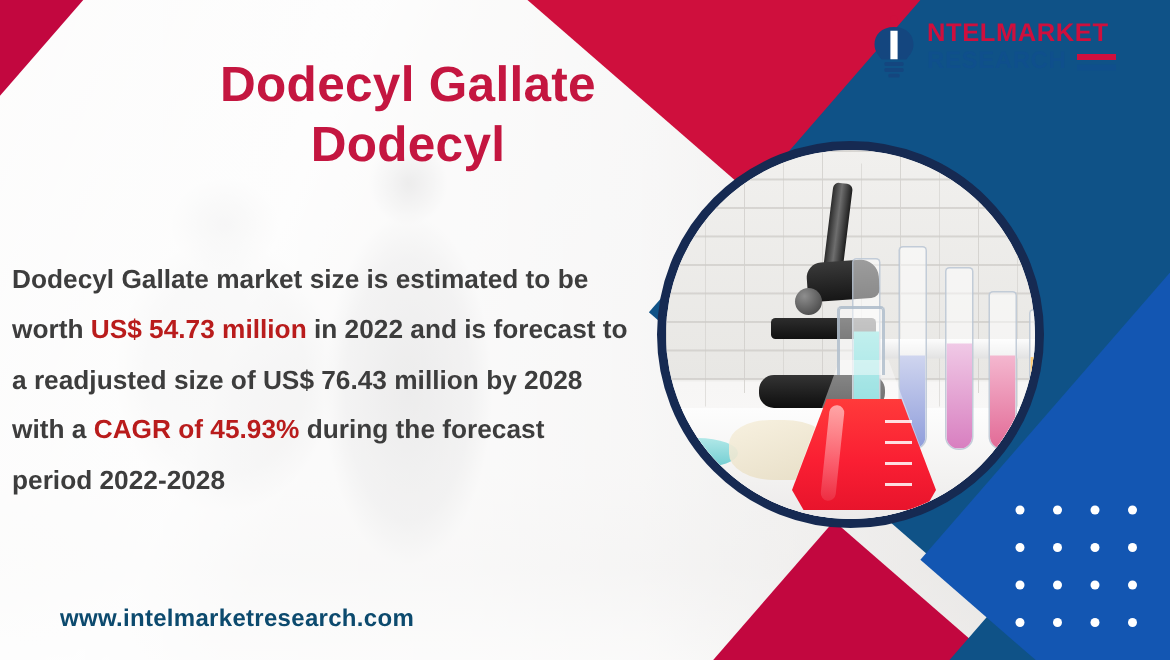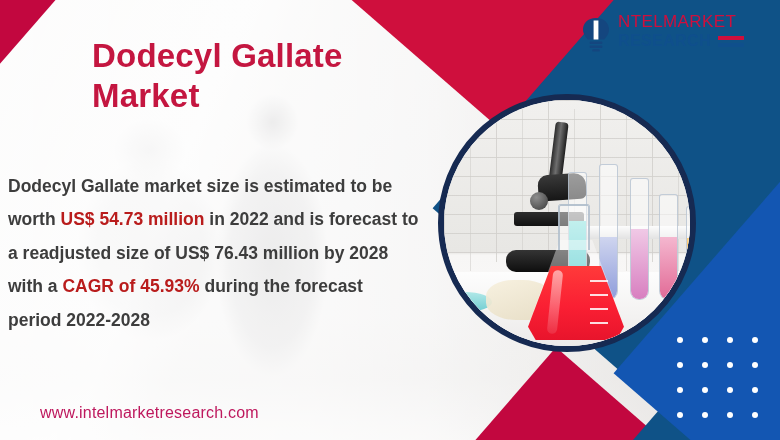--- a/index.html
+++ b/index.html
@@ -89,59 +89,59 @@
 
   
   .logo{
     position:absolute;right:36px;top:10px;
     display:flex;align-items:center;gap:7px;
     z-index:9;
   }
   .logo-bulb{width:30px;height:42px;display:block;}
   .logo-words{display:flex;flex-direction:column;line-height:1;}
   .logo-top{
-    font-size:17px;font-weight:normal;color:#cf0f3d;letter-spacing:.4px;
+    font-size:17px;font-weight:bold;color:#cf0f3d;letter-spacing:.4px;
   }
   .logo-bottom{
     display:flex;align-items:center;gap:7px;margin-top:3px;
   }
   .logo-research{
     font-size:16px;font-weight:bold;color:#0f4f8c;letter-spacing:.4px;
   }
   .logo-bars{display:flex;flex-direction:column;gap:3px;}
   .bar-r{width:26px;height:4px;background:#cf0f3d;}
   .bar-b{width:26px;height:4px;background:#0f4f8c;}
 
   
   .headline{
     position:absolute;left:92px;top:36px;width:360px;
     z-index:8;
-    text-align:left;
+    text-align:center;
     font-size:33px;font-weight:bold;
     color:#c41640;
     line-height:1.22;
     letter-spacing:.2px;
   }
 
   
   .body-copy{
     position:absolute;left:8px;top:152px;width:412px;
     z-index:8;
     font-size:17.5px;font-weight:bold;
     color:#3d3d3d;
     line-height:1.92;
   }
   .hl{color:#b91c1c;}
 
   
   .url{
     position:absolute;left:40px;bottom:18px;
     z-index:8;
-    font-size:16px;font-weight:normal;
-    color:#be185d;letter-spacing:.2px;
+    font-size:16px;font-weight:bold;
+    color:#0c4a6e;letter-spacing:.2px;
   }
 
   
   .circle-wrap{
     position:absolute;left:438px;top:94px;
     width:258px;height:258px;border-radius:50%;
     border:6px solid #162a52;
     overflow:hidden;
     z-index:5;
     box-sizing:border-box;
@@ -364,20 +364,20 @@
         <span class="logo-bars">
           <span class="bar-r"></span>
           <span class="bar-b"></span>
         </span>
       </div>
     </div>
   </div>
 
   <div class="headline">
     <div>Dodecyl Gallate</div>
-    <div>Market</div>
+    <div>Dodecyl</div>
   </div>
 
   <p class="body-copy"><span>Dodecyl Gallate market size is estimated to be worth </span><span class="hl">US$ 54.73 million</span><span> in 2022 and is forecast to a readjusted size of US$ 76.43 million by 2028 with a </span><span class="hl">CAGR of 45.93%</span><span> during the forecast period 2022-2028</span></p>
 
   <div class="url">www.intelmarketresearch.com</div>
 
 </div>
 
 </body></html>

